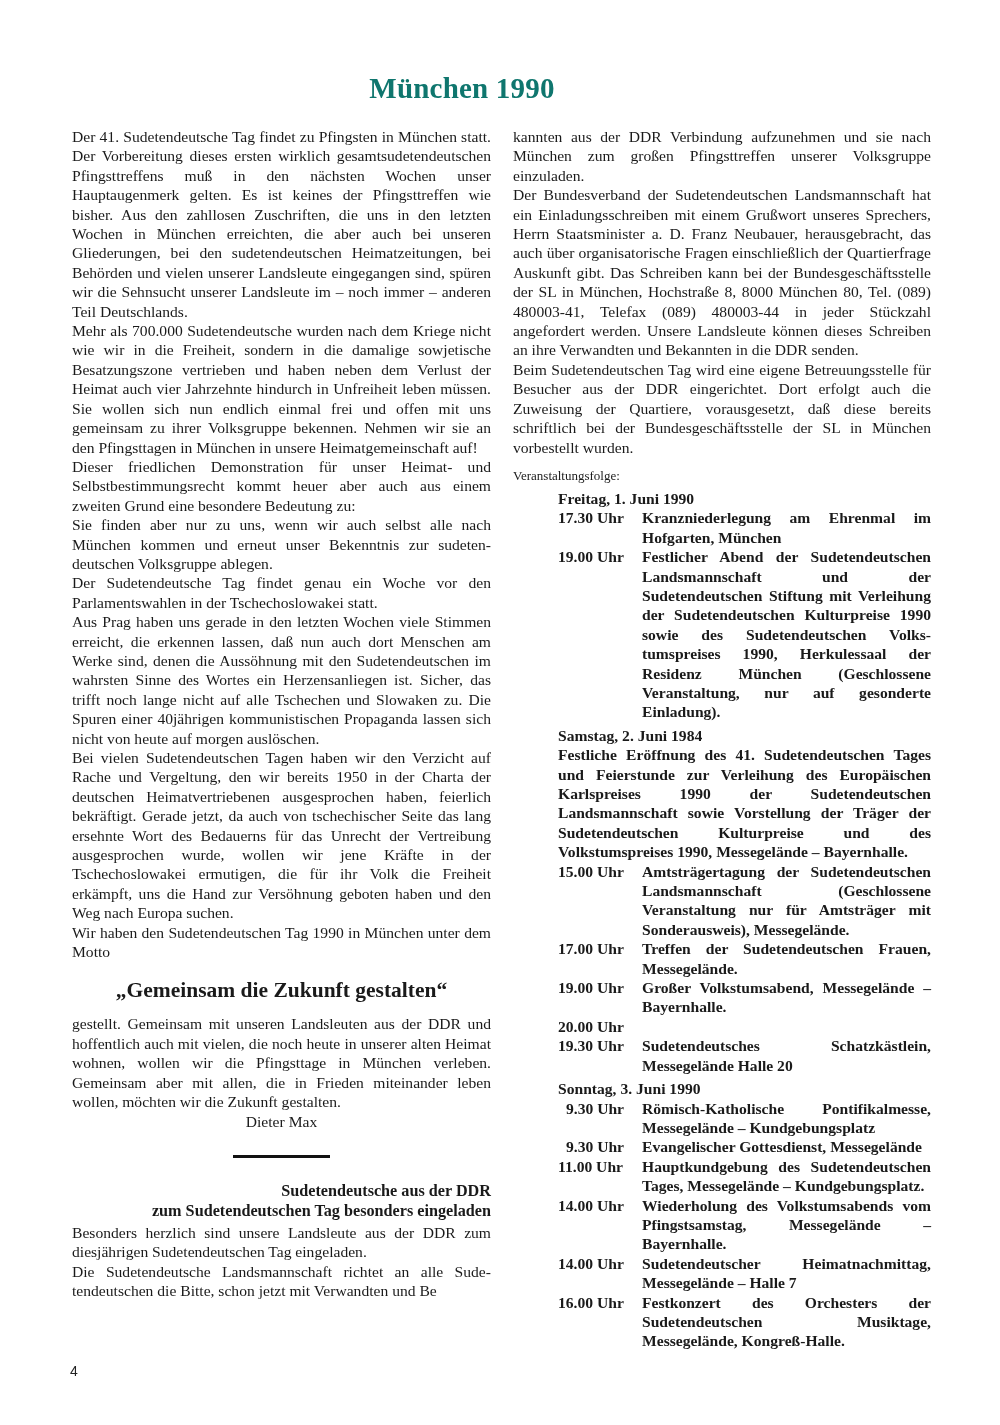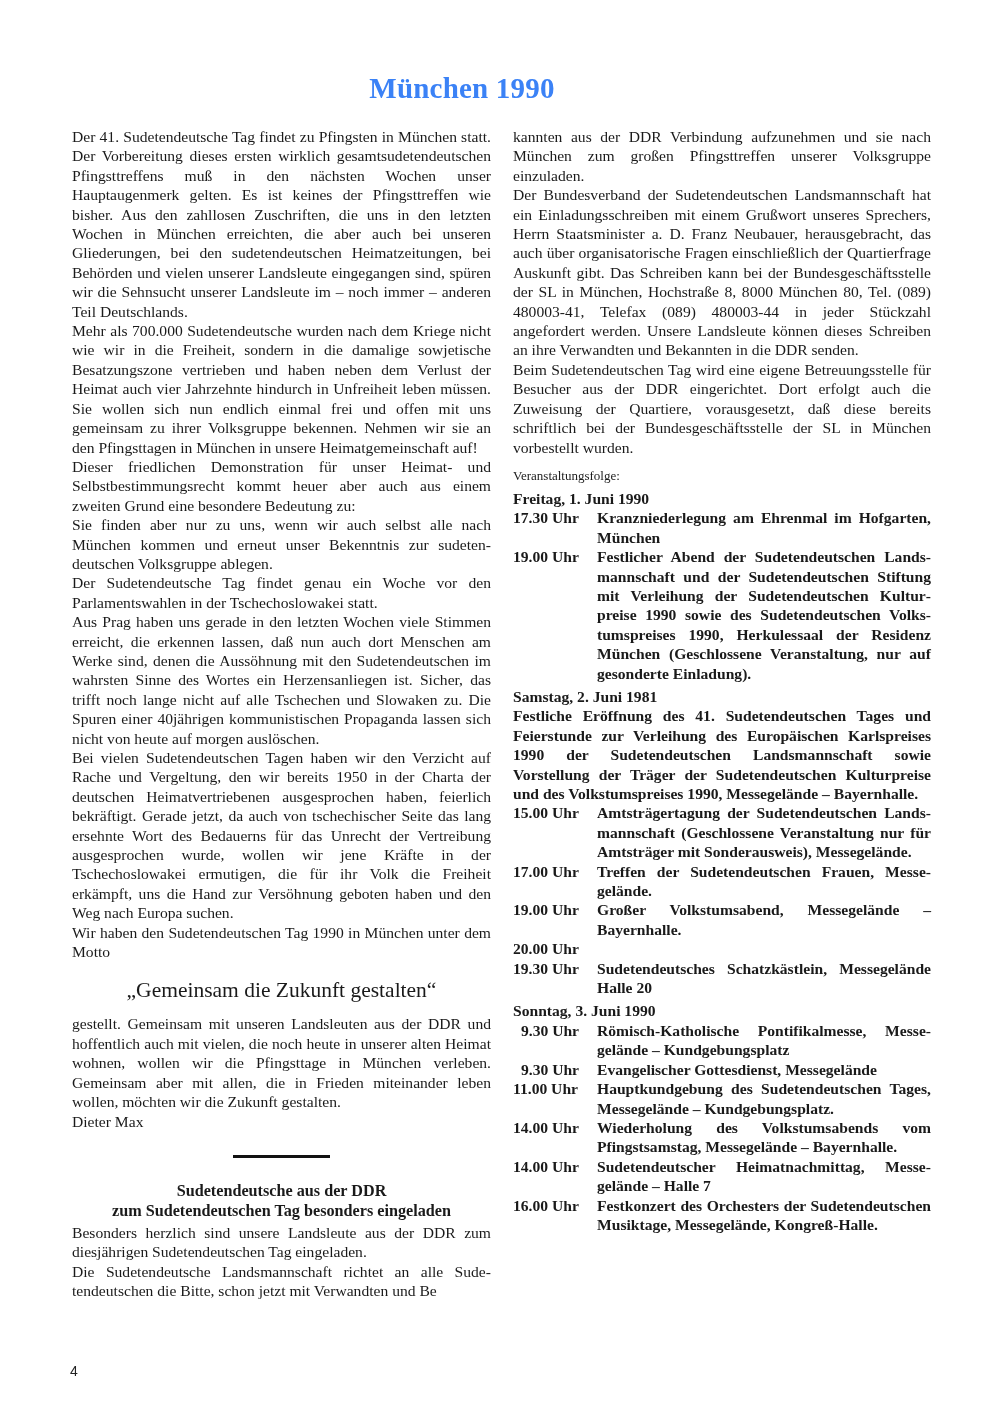--- a/index.html
+++ b/index.html
@@ -3,49 +3,49 @@
 <meta charset="utf-8">
 <style>
   html, body { margin: 0; padding: 0; background: #ffffff; }
   body {
     width: 1000px; height: 1425px; position: relative; overflow: hidden;
     font-family: "Liberation Serif", "DejaVu Serif", serif;
     color: #1a1a1a;
   }
   .title {
     position: absolute; top: 72px; left: 0; width: 924px; text-align: center;
-    font-weight: bold; font-size: 29px; letter-spacing: 0.2px; color: #3b82f6;
+    font-weight: bold; font-size: 29px; letter-spacing: 0.2px; color: #0f766e;
   }
   .col {
     position: absolute; top: 127px;
     font-size: 15.6px; line-height: 19.4px; text-align: justify;
     hyphens: manual;
   }
   .col-left { left: 72px; width: 419px; }
   .col-right { left: 513px; width: 418px; }
   .col p { margin: 0; }
   .motto {
-    text-align: center; font-weight: normal; font-size: 21.5px;
+    text-align: center; font-weight: bold; font-size: 21.5px;
     margin: 17px 0 12px 0 !important; line-height: 24px;
   }
-  .signature { text-align: left; }
+  .signature { text-align: center; }
   .divider {
     width: 97px; height: 3px; background: #111; margin: 24px auto 23px auto;
   }
   .sub-heading {
-    text-align: center; font-weight: bold; font-size: 16.2px; line-height: 20px;
+    text-align: right; font-weight: bold; font-size: 16.2px; line-height: 20px;
     margin: 0 0 2px 0 !important;
   }
   .section-heading {
     font-weight: normal; font-size: 13px; margin: 9px 0 3px 0 !important; line-height: 20px;
   }
   .day-heading {
     font-weight: bold; font-size: 15.6px; margin: 0 !important; line-height: 19.4px;
   }
-  .day-block { margin-bottom: 4px; }
+  .day-block { margin-bottom: 4px; margin-left: 45px; }
   .event { display: flex; font-weight: bold; }
   .event-time { width: 84px; flex: 0 0 84px; white-space: nowrap; text-align: left; }
   .event-time.indent { text-indent: 8px; }
   .event-desc { flex: 1; text-align: justify; }
   .page-number {
     position: absolute; left: 70px; top: 1363px; font-size: 14px;
     font-family: "Liberation Sans", sans-serif; color: #222;
   }
 </style>
 </head>
@@ -85,21 +85,21 @@
         <div class="event">
           <div class="event-time">17.30 Uhr</div>
           <div class="event-desc">Kranzniederlegung am Ehrenmal im Hofgarten, München</div>
         </div>
         <div class="event">
           <div class="event-time">19.00 Uhr</div>
           <div class="event-desc">Festlicher Abend der Sudetendeutschen Lands­mannschaft und der Sudetendeutschen Stiftung mit Verleihung der Sudetendeutschen Kultur­preise 1990 sowie des Sudetendeutschen Volks­tumspreises 1990, Herkulessaal der Residenz München (Geschlossene Veranstaltung, nur auf gesonderte Einladung).</div>
         </div>
       </div>
       <div class="day-block">
-        <p class="day-heading">Samstag, 2. Juni 1981</p>
+        <p class="day-heading">Samstag, 2. Juni 1984</p>
         <div class="event">
           <div class="event-desc">Festliche Eröffnung des 41. Sudetendeutschen Tages und Feierstunde zur Verleihung des Euro­päischen Karlspreises 1990 der Sudetendeut­schen Landsmannschaft sowie Vorstellung der Träger der Sudetendeutschen Kulturpreise und des Volkstumspreises 1990, Messegelände – Bayernhalle.</div>
         </div>
         <div class="event">
           <div class="event-time">15.00 Uhr</div>
           <div class="event-desc">Amtsträgertagung der Sudetendeutschen Lands­mannschaft (Geschlossene Veranstaltung nur für Amtsträger mit Sonderausweis), Messegelände.</div>
         </div>
         <div class="event">
           <div class="event-time">17.00 Uhr</div>
           <div class="event-desc">Treffen der Sudetendeutschen Frauen, Messe­gelände.</div>

